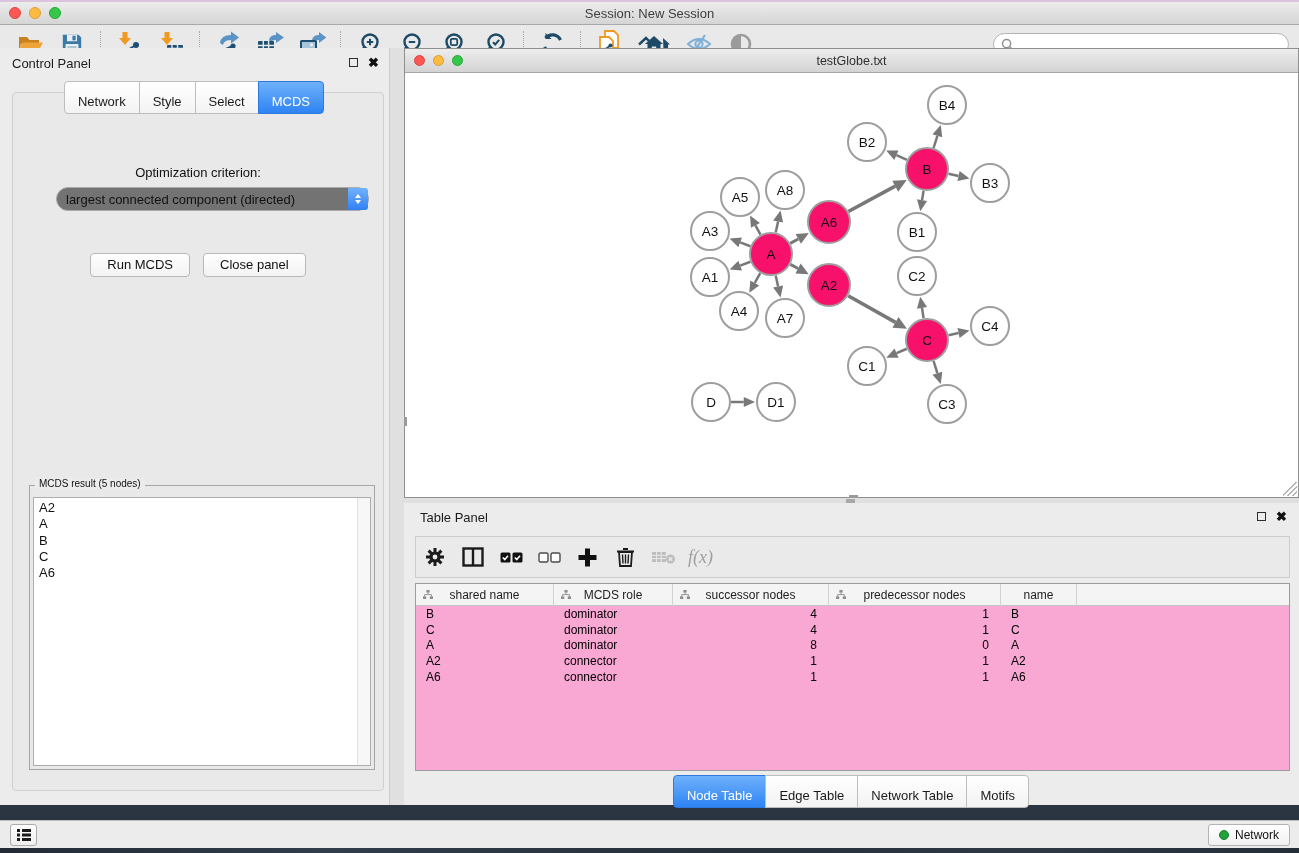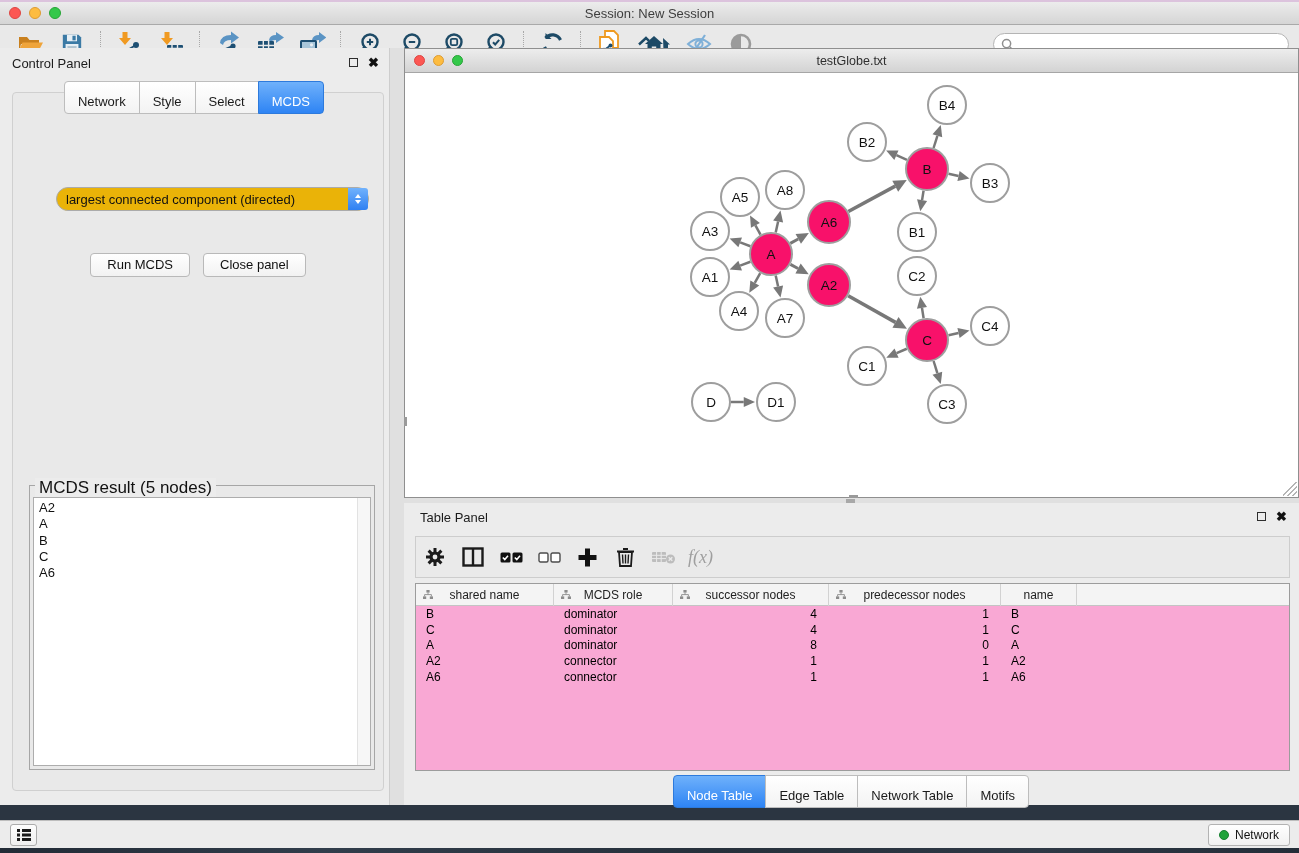--- a/index.html
+++ b/index.html
@@ -53,34 +53,34 @@
   .seg-row { position:absolute; left:0; right:0; display:flex; justify-content:center; }
   .seg { border:1px solid #bdbdbd; background:linear-gradient(#ffffff,#f3f3f3); padding:12px 13px 4px;
          font-size:13px; color:#1a1a1a; margin-left:-1px; cursor:pointer; white-space:nowrap; }
   .seg:first-child { border-radius:4px 0 0 4px; }
   .seg:last-child { border-radius:0 4px 4px 0; }
   .seg.active { background:linear-gradient(#6fb1fb,#2e84f4); color:#fff; border-color:#2d7adc; }
   .cp-tabs { top:33px; z-index:3; }
   .cp-content { position:absolute; left:12px; top:44px; right:5px; bottom:14px;
                 background:#e9e9e9; border:1px solid #d0d0d0; border-radius:4px; }
   .opt-label { position:absolute; left:0; right:0; top:72px; text-align:center; font-size:13px; color:#111; }
-  .dropdown { position:absolute; left:43px; top:94px; width:313px; height:24px; background:#eab308;
+  .dropdown { position:absolute; left:43px; top:94px; width:313px; height:24px; background:#737373;
               border:1px solid #ababab; border-radius:12px; display:flex; align-items:center; cursor:pointer; }
   .dropdown .dd-text { flex:1; font-size:13px; color:#111; padding-left:9px; white-space:nowrap; }
   .dd-step { width:20px; height:22px; border-radius:0 3px 3px 0; background:linear-gradient(#71b2fc,#2f80f2);
              display:flex; flex-direction:column; align-items:center; justify-content:center; gap:2px; }
   .dd-step .up, .dd-step .dn { width:0; height:0; border-left:3.5px solid transparent; border-right:3.5px solid transparent; }
   .dd-step .up { border-bottom:4.5px solid #fff; }
   .dd-step .dn { border-top:4.5px solid #fff; }
   .cp-buttons { position:absolute; left:0; right:0; top:128px; display:flex; justify-content:center; gap:13px;margin-top:32px; }
   .btn { background:linear-gradient(#ffffff,#f2f2f2); border:1px solid #b9b9b9; border-radius:4px;
          font-size:13px; color:#111; padding:3px 16px 4px; cursor:pointer; }
   .result-box { position:absolute; left:16px; right:8px; top:392px; bottom:20px;
                 border:1px solid #a6a6a6; }
-  .result-legend { position:absolute; left:5px; top:-8px; background:#ececec; padding:0 4px; font-size:17px; color:#111; }
+  .result-legend { position:absolute; left:5px; top:-8px; background:#ececec; padding:0 4px; font-size:10px; color:#111; }
   .result-list { position:absolute; left:3px; right:3px; top:11px; bottom:3px; background:#fff;
                  border:1px solid #adadad; overflow:hidden; }
   .result-list ul { list-style:none; padding:2px 0 0 5px; }
   .result-list li { font-size:13px; color:#111; line-height:16.3px; }
   .list-scroll { position:absolute; right:0; top:0; bottom:0; width:13px; background:#f7f7f7; border-left:1px solid #e2e2e2; }
 
   
   .net-window { position:absolute; left:404px; top:0; width:895px; height:450px;
                 background:#fff; border:1px solid #8f8f8f; }
   .net-titlebar { position:absolute; left:0; top:0; right:0; height:24px;
@@ -321,20 +321,21 @@
       <span class="float-ic"></span>
       <span class="close-ic">✖</span>
     </div>
     <div class="seg-row cp-tabs" id="cp-tabs">
         <span class="seg">Network</span>
         <span class="seg">Style</span>
         <span class="seg">Select</span>
         <span class="seg active">MCDS</span>
       </div>
     <div class="cp-content">
+      <div class="opt-label">Optimization criterion:</div>
       <div class="dropdown">
         <span class="dd-text">largest connected component (directed)</span>
         <span class="dd-step">
             <span class="up"></span>
             <span class="dn"></span>
           </span>
       </div>
       <div class="cp-buttons">
         <button class="btn">Run MCDS</button>
         <button class="btn">Close panel</button>

